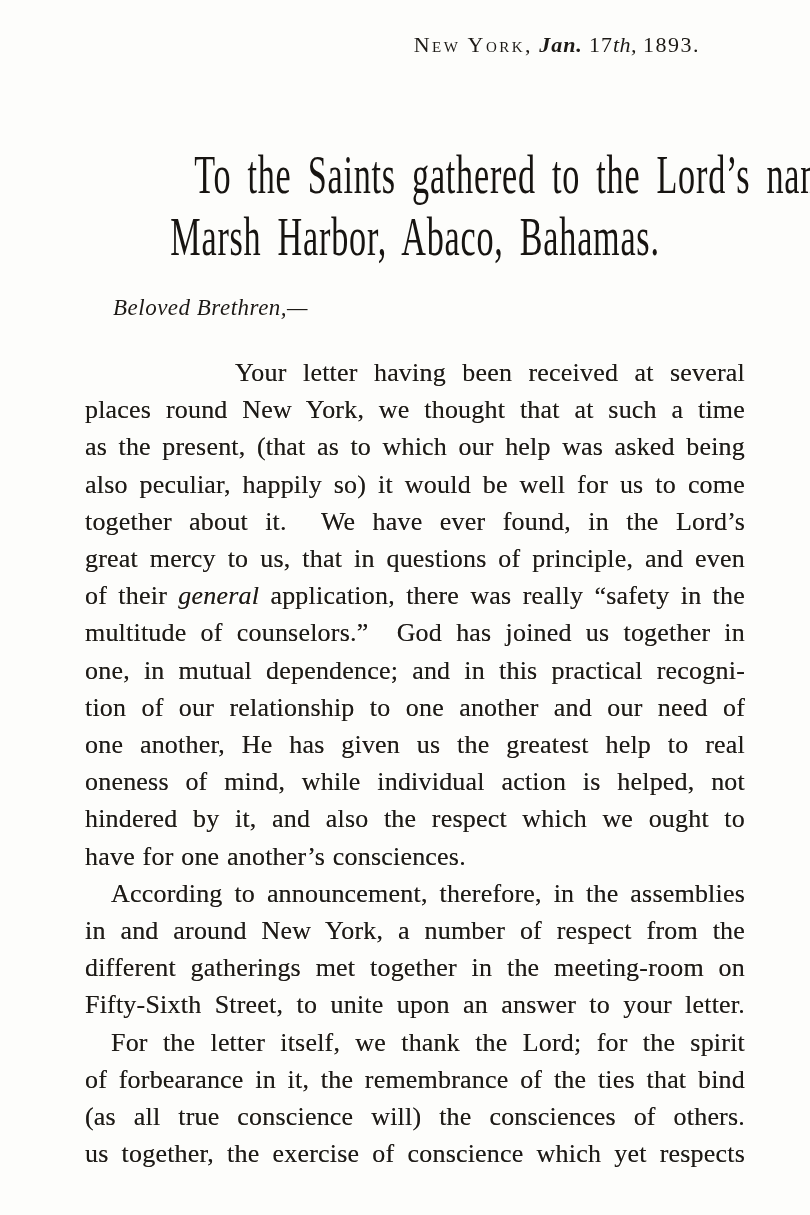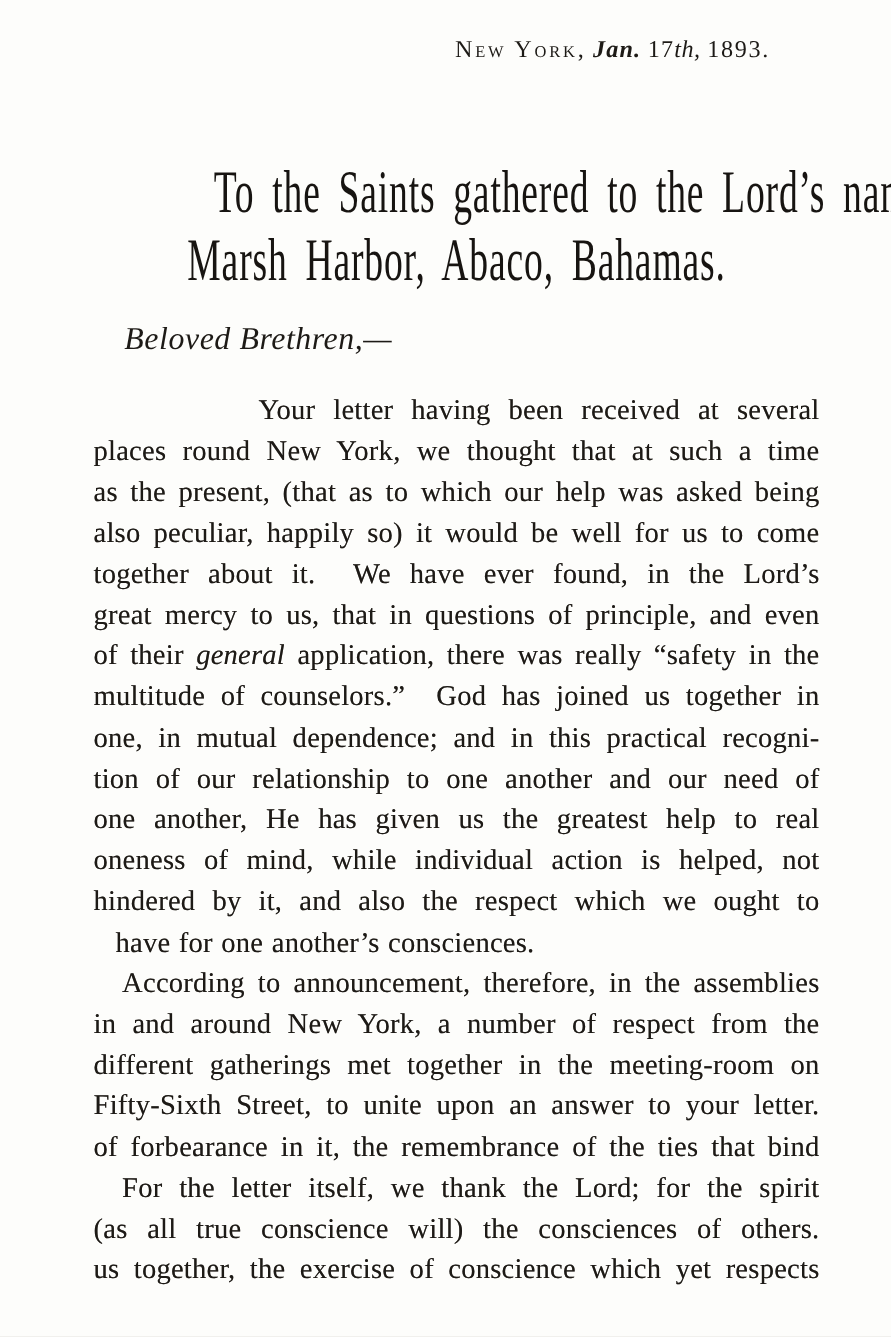--- a/index.html
+++ b/index.html
@@ -60,21 +60,21 @@
     transform-origin: 50% 55%;
     word-spacing: 9px;
     letter-spacing: 1px;
     color: #171411;
   }
 
   
   .salutation {
     margin-top: 24px;
     padding-left: 28px;
-    font-size: 29px;
+    font-size: 23px;
     line-height: 32px;
     font-style: italic;
     font-weight: 500;
     letter-spacing: 0.5px;
   }
 
   
   .body-text {
     margin-top: 30px;
     font-size: 26px;
@@ -83,21 +83,21 @@
     word-spacing: 1px;
     text-shadow: 0 0 0.4px rgba(20,15,10,0.55);
   }
   .para { margin: 0; }
   .line {
     display: block;
     text-align: justify;
     text-align-last: justify;
     white-space: nowrap;
   }
-  .line.short { text-align-last: left; white-space: normal; margin-left: 20px; }
+  .line.short { text-align-last: left; white-space: normal; }
   .line.indent-deep { text-indent: 150px; }
   .line.indent { text-indent: 26px; }
   .line i { font-style: italic; }
 </style>
 </head>
 <body>
 
 <div class="page">
 
   <div class="dateline"><span class="place">New York,</span>
@@ -133,20 +133,20 @@
     </p>
 
     <p class="para">
       <span class="line indent">According to announcement, therefore, in the assemblies</span>
       <span class="line">in and around New York, a number of respect from the</span>
       <span class="line">different gatherings met together in the meeting-room on</span>
       <span class="line">Fifty-Sixth Street, to unite upon an answer to your letter.</span>
     </p>
 
     <p class="para">
+      <span class="line indent">For the letter itself, we thank the Lord; for the spirit</span>
       <span class="line">of forbearance in it, the remembrance of the ties that bind</span>
-      <span class="line indent">For the letter itself, we thank the Lord; for the spirit</span>
       <span class="line">(as all true conscience will) the consciences of others.</span>
       <span class="line">us together, the exercise of conscience which yet respects</span>
     </p>
 
   </div>
 </div>
 
 </body></html>

